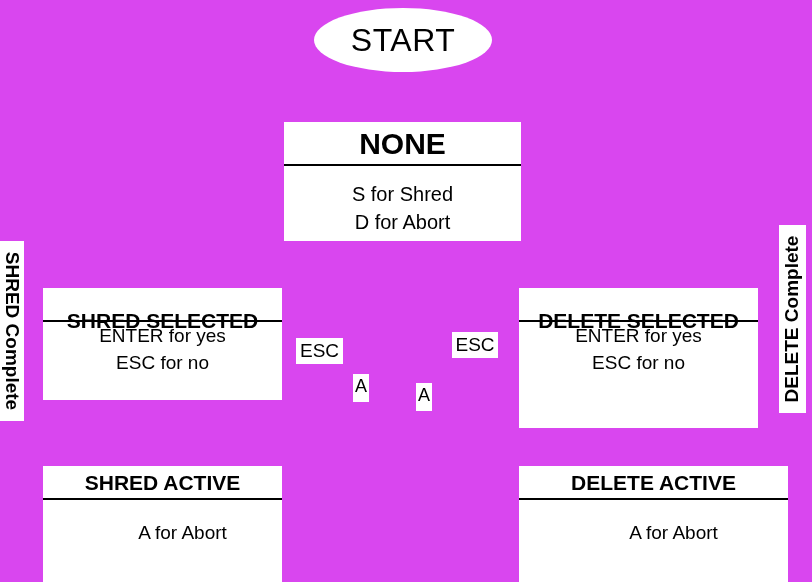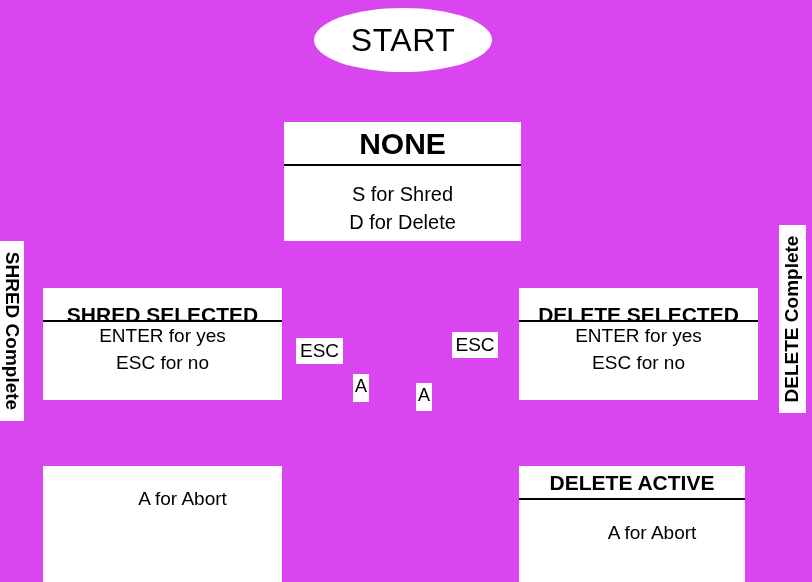--- a/index.html
+++ b/index.html
@@ -79,33 +79,33 @@
     left: 43px;
     top: 288px;
     width: 239px;
     height: 112px;
   }
   #box-shred-selected .title,
   #box-delete-selected .title {
     font-size: 21px;
     line-height: 30px;
     height: 34px;
-    padding-top: 12px;
+    padding-top: 18px;
   }
   #box-shred-selected .body,
   #box-delete-selected .body {
     font-size: 19px;
     line-height: 27px;
   }
   
   #box-delete-selected {
     left: 519px;
     top: 288px;
     width: 239px;
-    height: 112px;
+    height: 140px;
   }
 
   
   #box-shred-active {
     left: 43px;
     top: 466px;
     width: 239px;
     height: 116px;
   }
   #box-shred-active .title,
@@ -119,21 +119,21 @@
   #box-delete-active .body {
     font-size: 19px;
     line-height: 27px;
     padding-top: 19px;
     margin-left: 40px;
   }
   
   #box-delete-active {
     left: 519px;
     top: 466px;
-    width: 226px;
+    width: 269px;
     height: 116px;
   }
 
   
   .side-box {
     position: absolute;
     background: #ffffff;
     box-sizing: border-box;
     display: flex;
     align-items: center;
@@ -213,41 +213,42 @@
 <div id="canvas">
 
   <div class="start-ellipse">
     <span class="label">START</span>
   </div>
 
   <div class="state-box" id="box-none">
     <div class="title">NONE</div>
     <div class="body">
       <span class="line">S for Shred</span>
-      <span class="line">D for Delete</span>
+      <span class="line">D for Abort</span>
     </div>
   </div>
 
   <div class="state-box" id="box-shred-selected">
     <div class="title">SHRED SELECTED</div>
     <div class="body">
       <span class="line">ENTER for yes</span>
       <span class="line">ESC for no</span>
     </div>
   </div>
 
   <div class="state-box" id="box-delete-selected">
     <div class="title">DELETE SELECTED</div>
     <div class="body">
       <span class="line">ENTER for yes</span>
       <span class="line">ESC for no</span>
     </div>
   </div>
 
   <div class="state-box" id="box-shred-active">
+    <div class="title">SHRED ACTIVE</div>
     <div class="body">
       <span class="line">A for Abort</span>
     </div>
   </div>
 
   <div class="state-box" id="box-delete-active">
     <div class="title">DELETE ACTIVE</div>
     <div class="body">
       <span class="line">A for Abort</span>
     </div>

